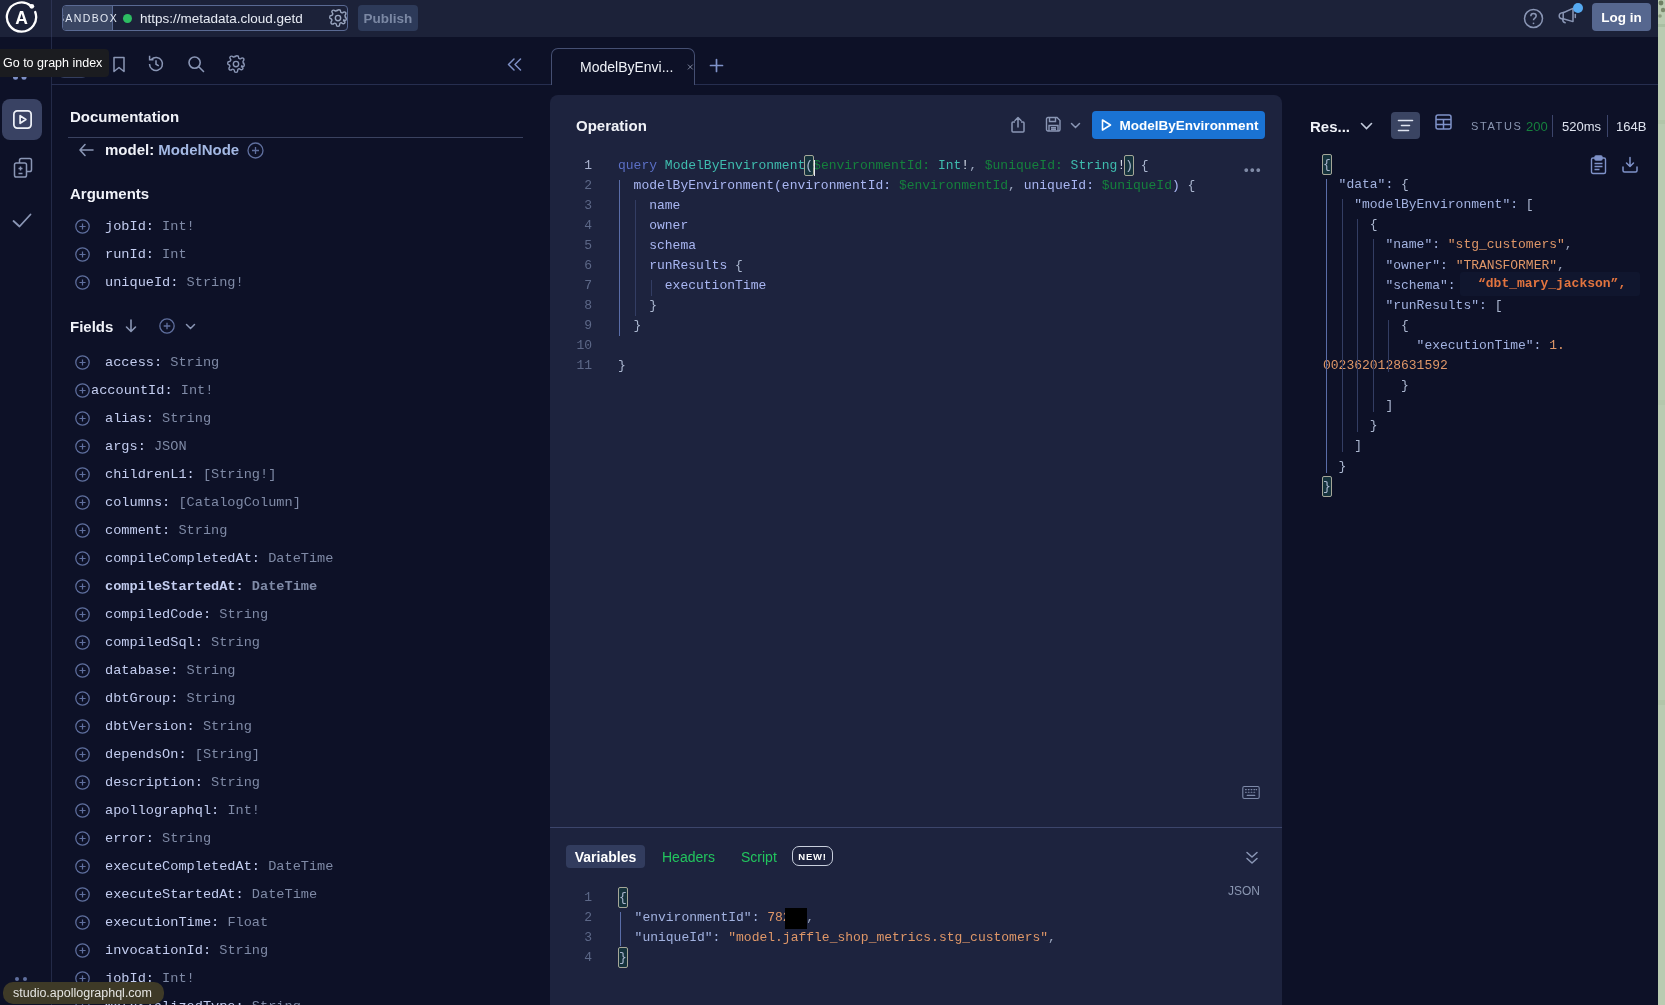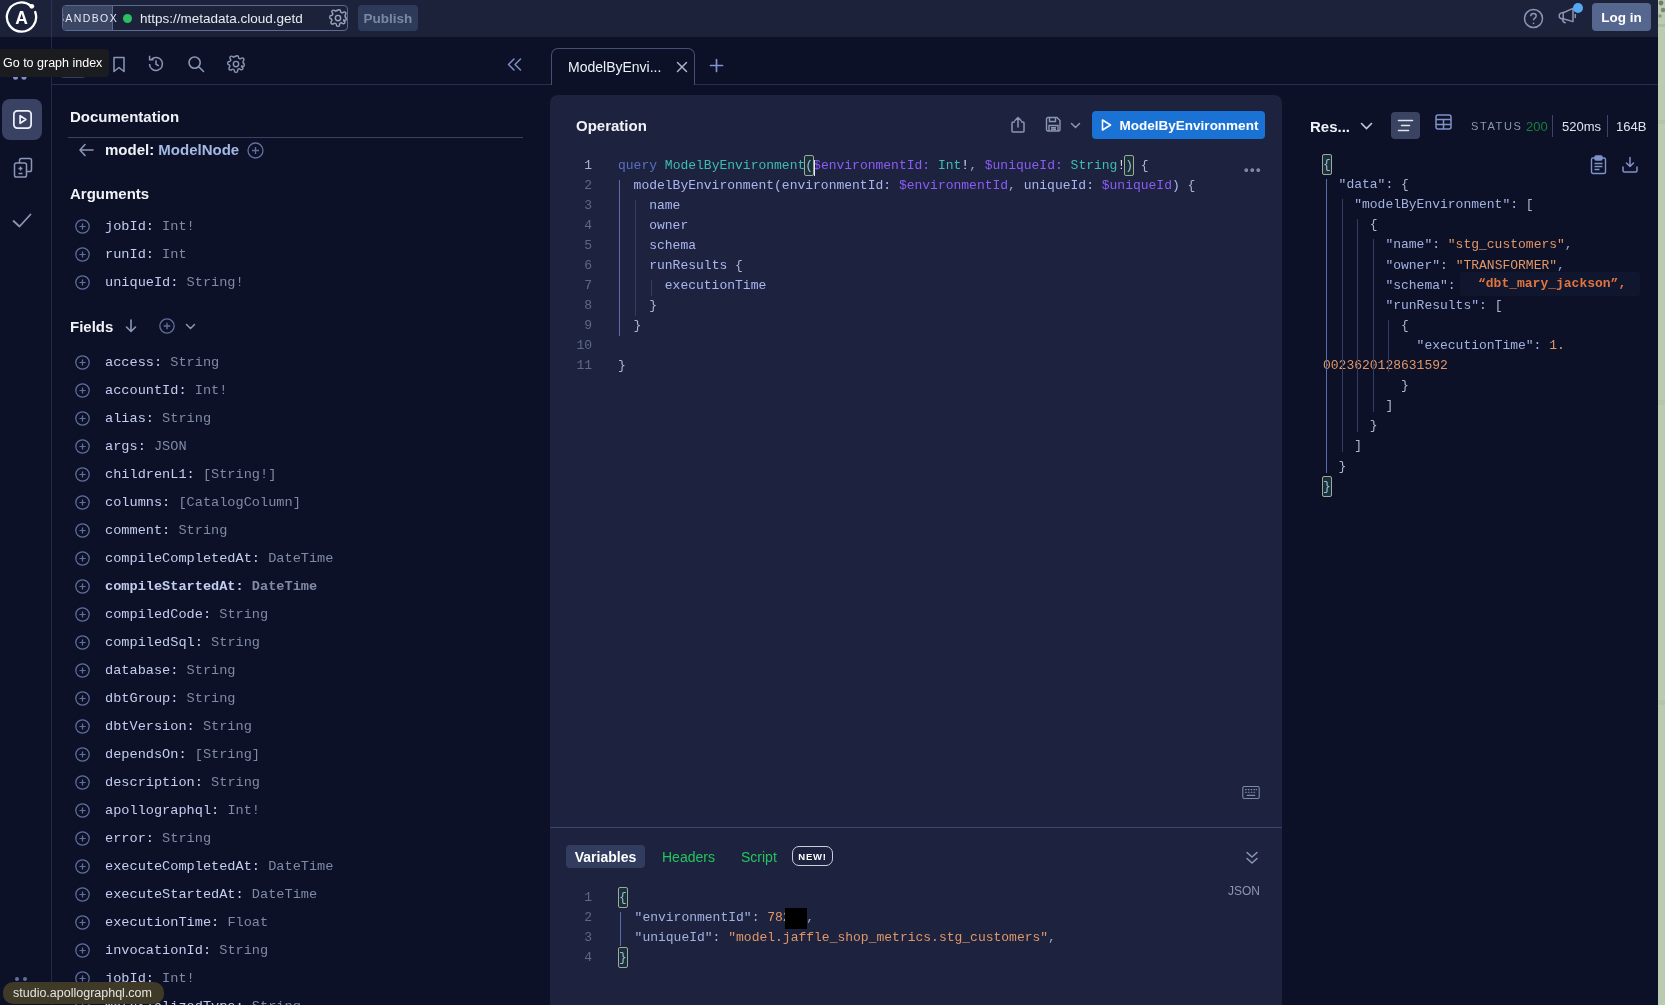--- a/index.html
+++ b/index.html
@@ -33,34 +33,34 @@
 
 
 #docs { left:51px; top:85px; width:499px; height:920px; color:#f0f2f8; }
 .dhead { font-weight:bold; font-size:15px; color:#f0f2f8; }
 .fieldrow { position:absolute; left:0; height:28px; display:flex; align-items:center; }
 .fieldrow .txt { font-family:"Liberation Mono", monospace; font-size:13.6px; white-space:pre; }
 .fname { color:#c3cdf0; }
 .ftype { color:#7f8aa6; }
 
 
-#tab { left:551px; top:48px; width:144px; height:37px; border:1px solid #454f72; border-bottom:none; border-radius:7px 7px 0 0; background:#0d1127; color:#eef1f7; font-size:14px; display:flex; align-items:center; padding-left:16px; z-index:5; }
+#tab { left:551px; top:48px; width:144px; height:37px; border:1px solid #454f72; border-bottom:none; border-radius:7px 7px 0 0; background:#0d1127; color:#eef1f7; font-size:14px; display:flex; align-items:center; padding-left:28px; z-index:5; }
 
 
 #card { left:550px; top:95px; width:732px; height:910px; background:#1d233e; border-radius:8px 8px 0 0; }
 #cardDivider { left:550px; top:827px; width:732px; height:1px; background:#3c456b; }
 #opTitle { left:576px; top:117px; font-weight:bold; font-size:15px; color:#f0f2f8; }
 #runbtn { left:1092px; top:111px; width:173px; height:28px; background:#1a73d4; border-radius:4px; color:#fff; font-weight:bold; font-size:13.5px; display:flex; align-items:center; justify-content:center; gap:7px; }
 
 .codeline { position:absolute; font-family:"Liberation Mono", monospace; font-size:13px; white-space:pre; color:#aab6cf; }
 .lnum { position:absolute; font-family:"Liberation Mono", monospace; font-size:13px; color:#5d6888; text-align:right; width:20px; }
 .kw { color:#5b6fc5; }
 .opname { color:#3fbcae; }
 .tname { color:#3fbcae; }
-.vari { color:#8b5cf6; }
+.vari { color:#15803d; }
 .fld { color:#a9b6f2; }
 .brc { color:#aab6cf; }
 .punc { color:#9aa5bd; }
 .bang { color:#d5dbe8; }
 .bhl { background:#15323c; border:1px solid #a5a698; border-radius:2px; margin:-2px -1px; padding:2px 0px; }
 .guide { position:absolute; width:1px; background:#333d63; }
 .guide.active { background:#5a6da8; }
 .vtab { position:absolute; height:22px; display:flex; align-items:center; font-size:14px; color:#22c55e; }
 #vtabActive { left:566px; top:845px; width:79px; height:23px; background:#323c5e; border-radius:4px; color:#fff; font-weight:bold; font-size:14px; display:flex; align-items:center; justify-content:center; }
 #newbadge { left:792px; top:846px; width:41px; height:20px; border:1.5px solid #c8cfdd; border-radius:7px; color:#fff; font-weight:bold; font-size:9.5px; letter-spacing:0.8px; display:flex; align-items:center; justify-content:center; }
@@ -294,21 +294,21 @@
           </span>
           <span class="txt abs" style="left:54px;"><span class="fname">access:</span><span class="ftype"> String</span></span>
         </div>
         <div class="fieldrow" style="top:291px;">
           <span class="abs" style="left:24px;">
             <svg width="15" height="15" viewBox="0 0 17 17" fill="none" stroke="#5f6f9e" stroke-width="1.4">
               <circle cx="8.5" cy="8.5" r="7.6"></circle>
               <path d="M8.5 5 v7 M5 8.5 h7"></path>
             </svg>
           </span>
-          <span class="txt abs" style="left:54px;text-align:right;"><span class="fname">accountId:</span><span class="ftype"> Int!</span></span>
+          <span class="txt abs" style="left:40px;text-align:right;"><span class="fname">accountId:</span><span class="ftype"> Int!</span></span>
         </div>
         <div class="fieldrow" style="top:319px;">
           <span class="abs" style="left:24px;">
             <svg width="15" height="15" viewBox="0 0 17 17" fill="none" stroke="#5f6f9e" stroke-width="1.4">
               <circle cx="8.5" cy="8.5" r="7.6"></circle>
               <path d="M8.5 5 v7 M5 8.5 h7"></path>
             </svg>
           </span>
           <span class="txt abs" style="left:54px;"><span class="fname">alias:</span><span class="ftype"> String</span></span>
         </div>

